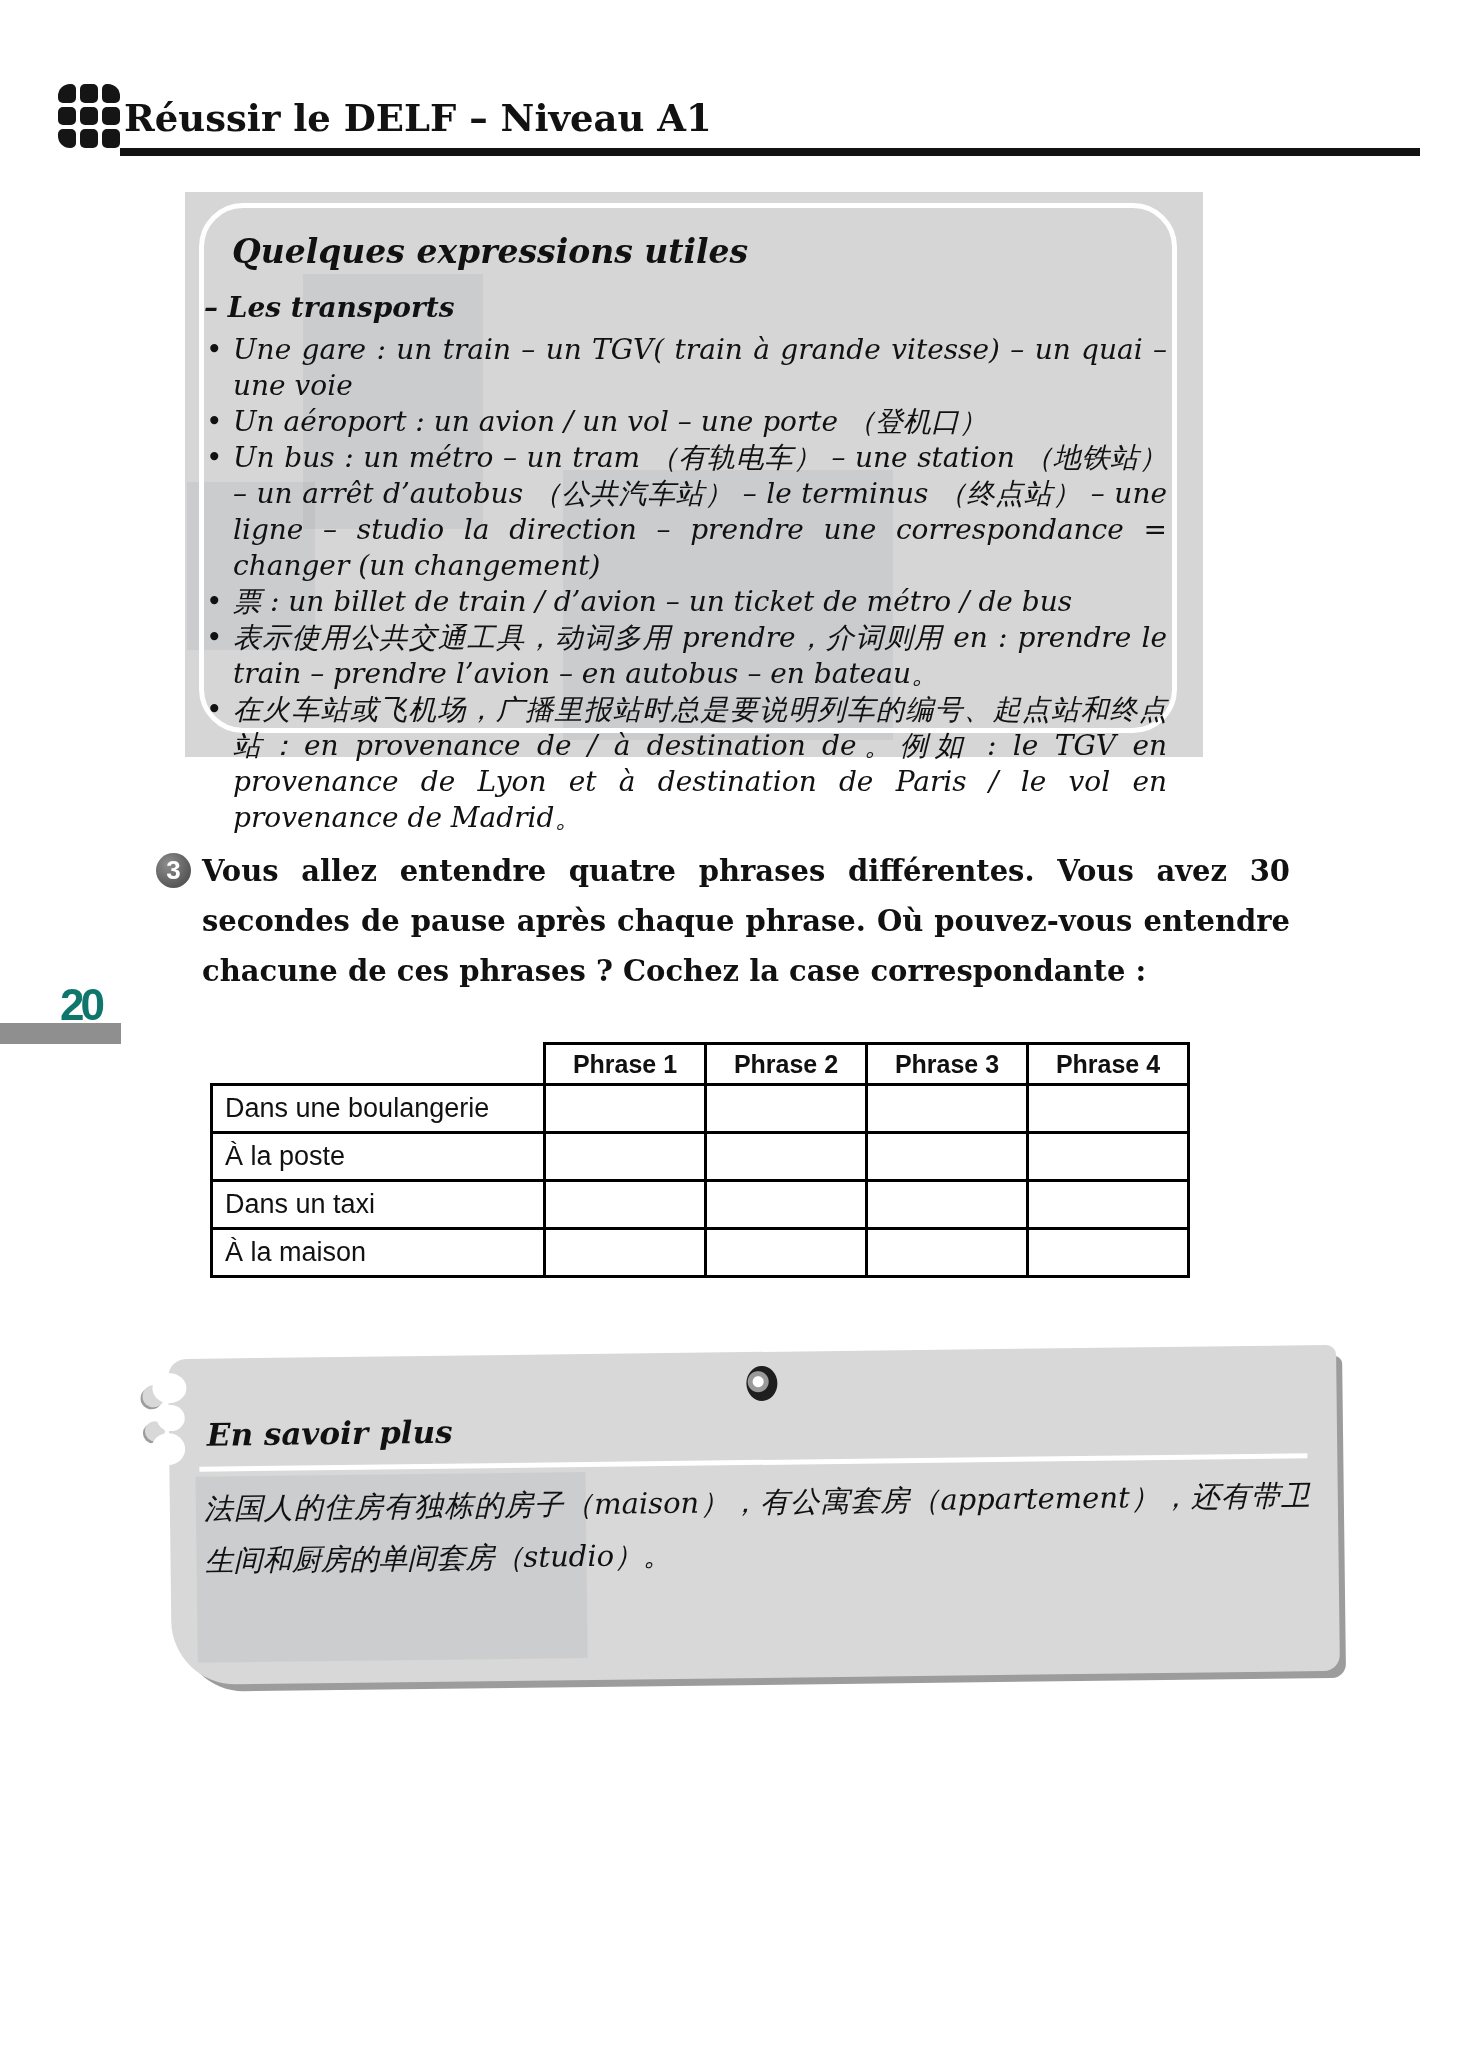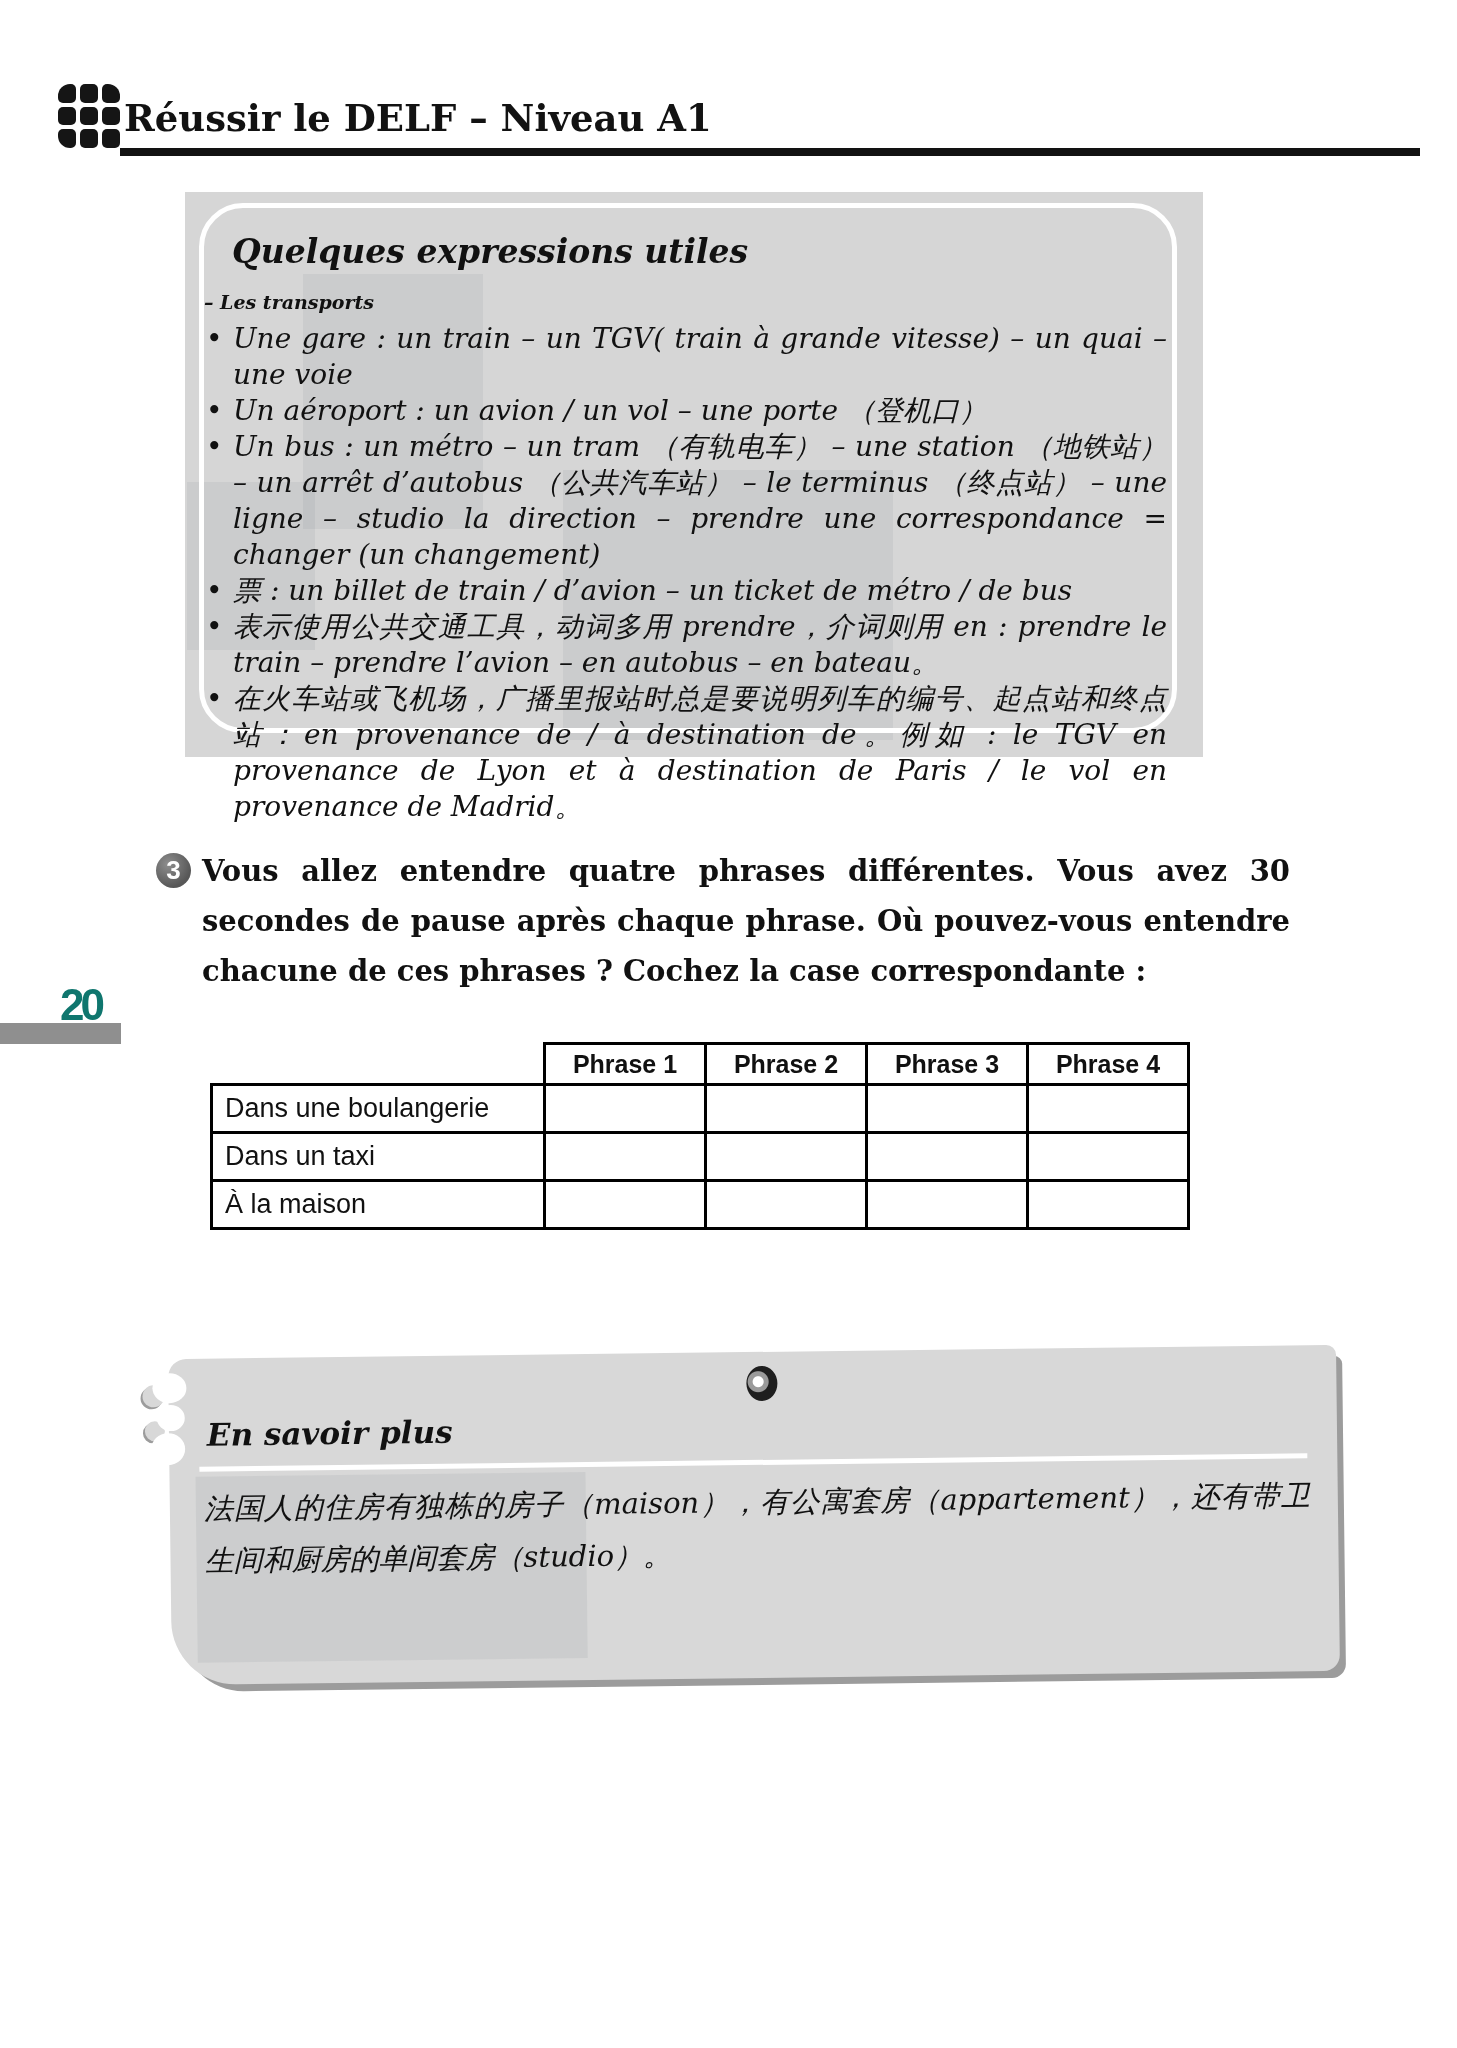--- a/index.html
+++ b/index.html
@@ -17,21 +17,21 @@
   .hdr-title{position:absolute;left:124px;top:96px;font-size:37px;font-weight:bold;
              font-family:"DejaVu Serif",serif;letter-spacing:0px;color:#121212;}
   .hdr-rule{position:absolute;left:120px;top:148px;width:1300px;height:8px;background:#121212;}
   
   .expr-outer{position:absolute;left:185px;top:192px;width:1018px;height:565px;background:#d6d6d6;}
   .expr-inner{position:absolute;left:14px;top:11px;right:26px;bottom:24px;
               border:5px solid #ffffff;border-radius:44px;}
   .patch{position:absolute;background:rgba(120,130,142,0.12);}
   .expr-content{position:absolute;left:19px;top:16px;right:36px;bottom:10px;}
   .expr-title{margin:24px 0 0 28px;font-size:33px;font-weight:bold;font-style:italic;}
-  .expr-sub{margin:20px 0 8px 0;font-size:19px;font-weight:bold;font-style:italic;}
+  .expr-sub{margin:20px 0 8px 0;font-size:28px;font-weight:bold;font-style:italic;}
   .bullets{font-size:28px;font-style:italic;line-height:36px;text-align:justify;}
   .bullet{position:relative;padding-left:29px;}
   .bullet::before{content:"\2022";position:absolute;left:2px;top:0;font-style:normal;}
   
   .ex-badge{position:absolute;left:156px;top:853px;width:35px;height:35px;border-radius:50%;
             background:radial-gradient(circle at 35% 32%,#8e8e8e,#575757 70%);
             color:#ffffff;font-family:"Liberation Sans",sans-serif;font-weight:bold;font-size:26px;
             display:flex;align-items:center;justify-content:center;}
   .ex-text{position:absolute;left:202px;top:846px;width:1088px;font-size:29px;font-weight:bold;
            line-height:50px;text-align:justify;}
@@ -115,20 +115,27 @@
       <th>Phrase 4</th>
     </tr>
     <tr>
       <td class="rowlabel">Dans une boulangerie</td>
       <td class="cell"></td>
       <td class="cell"></td>
       <td class="cell"></td>
       <td class="cell"></td>
     </tr>
     <tr>
+      <td class="rowlabel">À la poste</td>
+      <td class="cell"></td>
+      <td class="cell"></td>
+      <td class="cell"></td>
+      <td class="cell"></td>
+    </tr>
+    <tr>
       <td class="rowlabel">Dans un taxi</td>
       <td class="cell"></td>
       <td class="cell"></td>
       <td class="cell"></td>
       <td class="cell"></td>
     </tr>
     <tr>
       <td class="rowlabel">À la maison</td>
       <td class="cell"></td>
       <td class="cell"></td>

